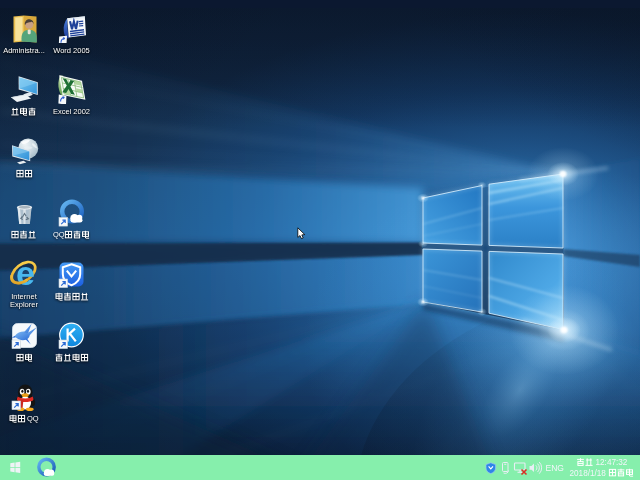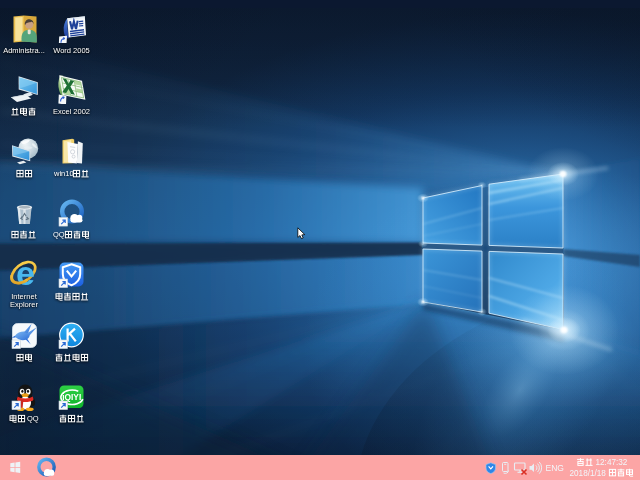--- a/index.html
+++ b/index.html
@@ -2,21 +2,21 @@
 <html><head><meta charset="utf-8">
 <style>
 *{margin:0;padding:0;box-sizing:border-box}
 html,body{width:640px;height:480px;overflow:hidden;background:#0b1830;font-family:"Liberation Sans",sans-serif}
 #desk{position:absolute;left:0;top:8px;width:640px;height:480px}
 #wall{position:absolute;left:0;top:0}
 .cell{position:absolute;width:60px;text-align:center}
 .cell svg.ic{display:block;margin:0 auto}
 .lab{margin-top:4px;font-size:7.5px;line-height:8.5px;color:#fff;text-shadow:0 1px 2px rgba(0,0,0,.9),0 0 2px rgba(0,0,0,.7)}
 .zh{display:block;margin:3px auto 0;filter:drop-shadow(0 1px 1px rgba(0,0,0,.85))}
-#bar{position:absolute;left:0;top:455px;width:640px;height:25px;background:#fca5a5}
+#bar{position:absolute;left:0;top:455px;width:640px;height:25px;background:#86efac}
 </style></head>
 <body>
 <div id="desk">
 <svg id="wall" width="640" height="480" viewBox="0 0 640 480">
 <defs>
 <linearGradient id="bgv" x1="0" y1="0" x2="0" y2="1">
  <stop offset="0" stop-color="#0f2038"></stop>
           <stop offset=".5" stop-color="#133153"></stop>
           <stop offset="1" stop-color="#0b1931"></stop>
 </linearGradient>
@@ -352,38 +352,20 @@
 <polygon points="2,8.2 20.2,14 20.2,24.3 2.3,19.5" fill="#dde6ec"></polygon>
 <polygon points="2.8,9.3 19.4,14.6 19.4,23.2 3,18.6" fill="url(#scr2)"></polygon>
 <polygon points="2.8,9.3 19.4,14.6 3,18.6" fill="#9bd4f2" opacity=".5"></polygon>
 <polygon points="7,25.5 13.5,23.8 16.4,25.4 9.9,27.2" fill="#e8edf0"></polygon>
 </svg>
       <svg class="zh" width="17" height="9" viewBox="0 0 17 9">
         <use href="#hzB" x="0" y="0.5"></use>
         <use href="#hzB" x="8.5" y="0.5"></use>
       </svg>
     </div>
-<div class="cell" style="left:41.5px;top:128.8px">
-      <svg class="ic" width="29" height="29" viewBox="0 0 29 29">
-<polygon points="5.5,3.3 15.3,1.7 17.2,2.4 17.2,26 15.3,26.3 5.5,26.5" fill="#efcf6a"></polygon>
-<polygon points="6.8,4.2 14.2,3 14.2,25.4 6.8,25.6" fill="#f9e8a8"></polygon>
-<polygon points="20.9,4.3 25.8,6.2 25,26.5 19.8,26.1" fill="#f0f3f5"></polygon>
-<polygon points="10.4,5.1 20.9,7 19.8,26.5 11.2,25.4" fill="#fdfdfd"></polygon>
-<g stroke="#c9ced6" stroke-width="0.8" fill="none">
-<line x1="13" y1="9.7" x2="18.2" y2="10.5"></line>
-<circle cx="15.6" cy="14.8" r="2.1"></circle>
-<circle cx="16.6" cy="19.6" r="1.5"></circle>
-</g>
-</svg>
-      <svg class="zh" width="36" height="9" viewBox="0 0 36 9">
-        <text x="0" y="7" font-size="7.5" fill="#fff" font-family="Liberation Sans">win10</text>
-        <use href="#hzB" x="18.5" y="0.5"></use>
-        <use href="#hzC" x="27" y="0.5"></use>
-      </svg>
-    </div>
 <div class="cell" style="left:-6px;top:190.2px">
       <svg class="ic" width="29" height="29" viewBox="0 0 29 29">
 <path d="M7.5,9.5 L21.5,9.5 L19.8,26 L9.2,26 Z" fill="#dde5ea" fill-opacity="0.75"></path>
 <path d="M7.5,9.5 L10,9.5 L11.4,26 L9.2,26 Z" fill="#f2f5f8" fill-opacity="0.75"></path>
 <path d="M19,9.5 L21.5,9.5 L19.8,26 L17.6,26 Z" fill="#b8c4cc" fill-opacity="0.65"></path>
 <path d="M13.2,9.8 L15.8,9.8 L15.5,26 L13.5,26 Z" fill="#f2f6f8" fill-opacity="0.65"></path>
 <ellipse cx="14.5" cy="9.3" rx="7.7" ry="2.3" fill="#e8edf1"></ellipse>
 <ellipse cx="14.5" cy="9.3" rx="6" ry="1.5" fill="#a7b4be"></ellipse>
 <g stroke="#5f7280" stroke-width="1.1" fill="none">
 <path d="M12.2,19.5 L14.5,15.5 L16.2,18.3"></path>
@@ -516,41 +498,20 @@
 <ellipse cx="10.6" cy="27.2" rx="3.9" ry="1.8" fill="#f5a81d"></ellipse>
 <ellipse cx="19.8" cy="27.2" rx="3.9" ry="1.8" fill="#f5a81d"></ellipse>
 <use href="#sc" x="2" y="19"></use>
 </svg>
       <svg class="zh" width="31" height="9" viewBox="0 0 31 9">
         <use href="#hzA" x="0" y="0.5"></use>
         <use href="#hzB" x="8.5" y="0.5"></use>
         <text x="18" y="7" font-size="7.5" fill="#fff" font-family="Liberation Sans">QQ</text>
       </svg>
     </div>
-<div class="cell" style="left:41.5px;top:374.4px">
-      <svg class="ic" width="29" height="29" viewBox="0 0 29 29">
-<defs>
-          <linearGradient id="iqg" x1="0" y1="0" x2="0" y2="1">
-<stop offset="0" stop-color="#2ed044"></stop>
-            <stop offset="1" stop-color="#0fb42a"></stop>
-          </linearGradient>
-        </defs>
-<rect x="2.5" y="3.5" width="24" height="22.5" rx="4.5" fill="url(#iqg)"></rect>
-<path d="M21.3,9.3 A11.2,7.2 0 1 0 25.9,17.1" fill="none" stroke="#fff" stroke-width="1.5"></path>
-<g fill="#fff" font-family="Liberation Sans" font-weight="bold">
-<text x="14.7" y="17.9" font-size="8.4" text-anchor="middle">iQIYI</text>
-</g>
-<use href="#sc" x="2" y="19"></use>
-</svg>
-      <svg class="zh" width="25.5" height="9" viewBox="0 0 25.5 9">
-        <use href="#hzD" x="0" y="0.5"></use>
-        <use href="#hzB" x="8.5" y="0.5"></use>
-        <use href="#hzC" x="17" y="0.5"></use>
-      </svg>
-    </div>
 
 </div>
 <div id="bar">
  <svg width="640" height="25" viewBox="0 0 640 25" style="position:absolute;left:0;top:0">
 
   <g fill="#eef3f6">
    <path d="M10.3,463.3 L14.6,462.6 L14.6,467 L10.3,467 Z" transform="translate(0,-455)"></path>
    <path d="M15.4,462.5 L20.2,461.8 L20.2,467 L15.4,467 Z" transform="translate(0,-455)"></path>
    <path d="M10.3,467.8 L14.6,467.8 L14.6,472.2 L10.3,471.5 Z" transform="translate(0,-455)"></path>
    <path d="M15.4,467.8 L20.2,467.8 L20.2,473 L15.4,472.3 Z" transform="translate(0,-455)"></path>

